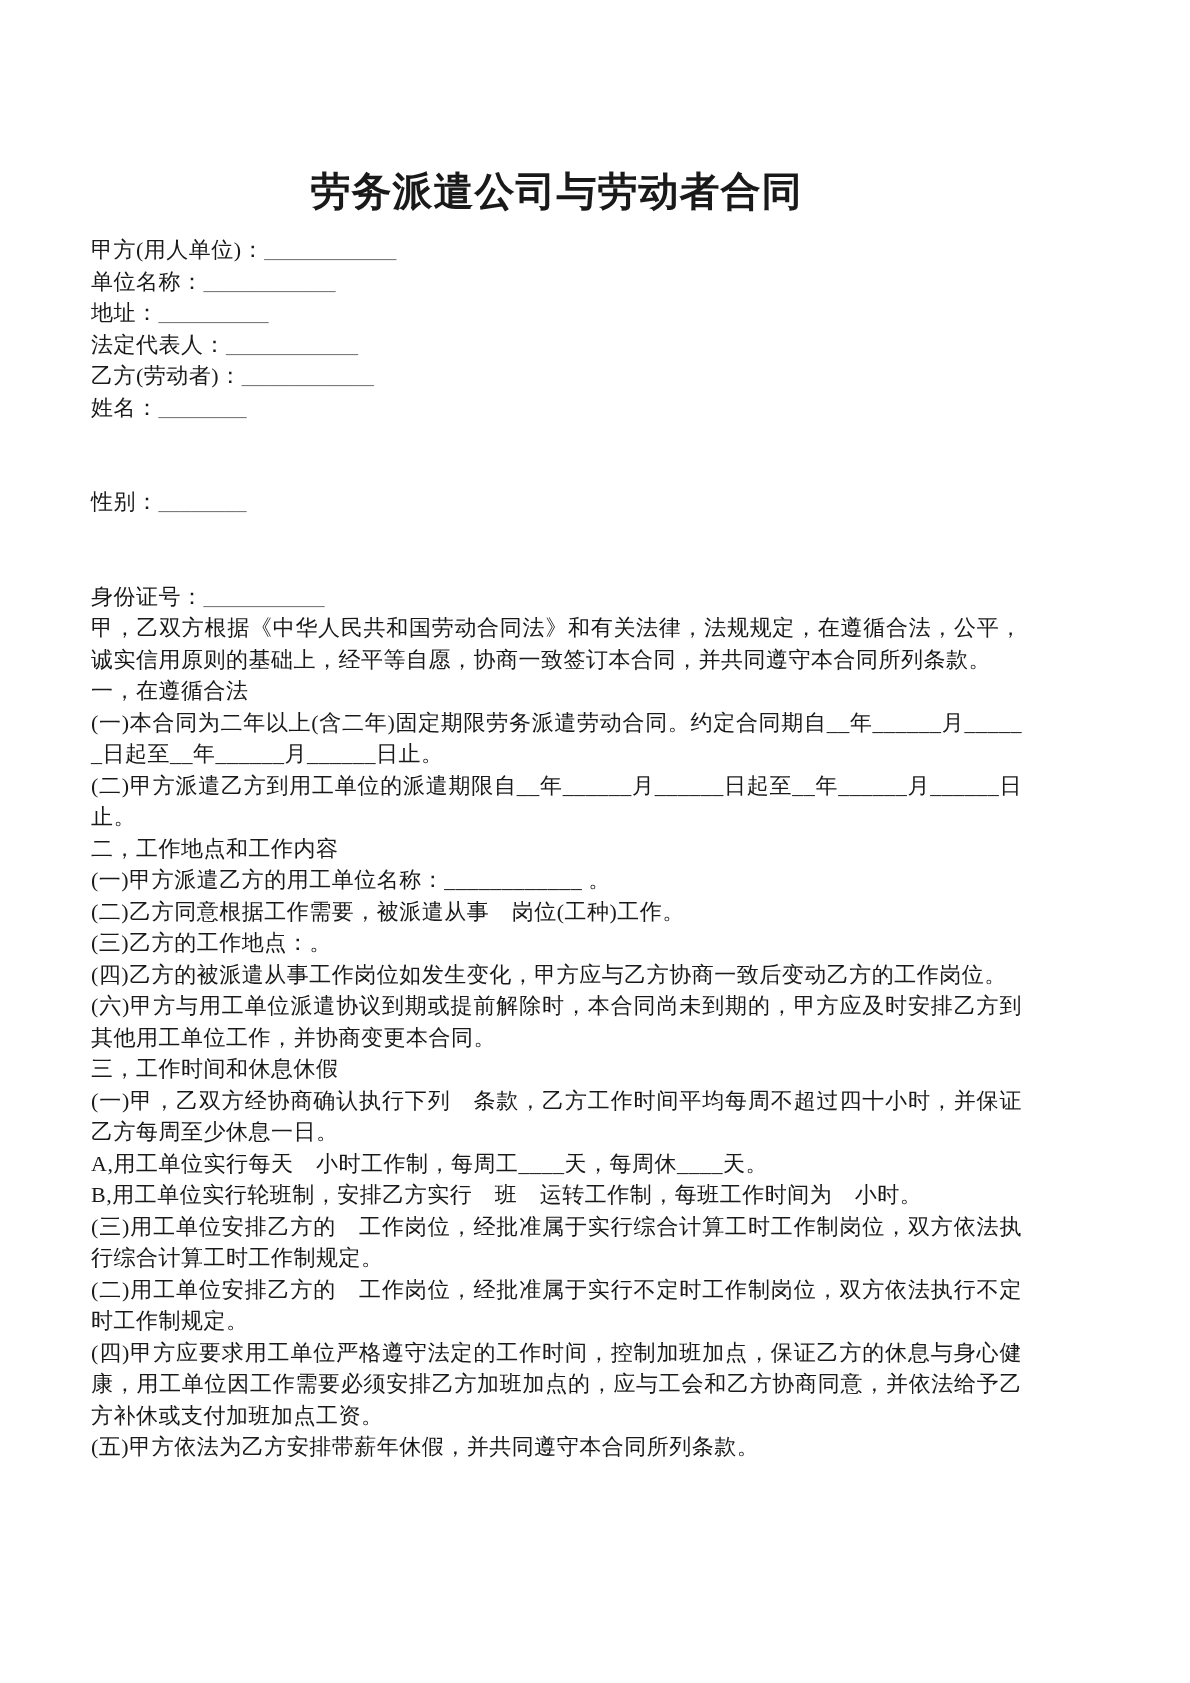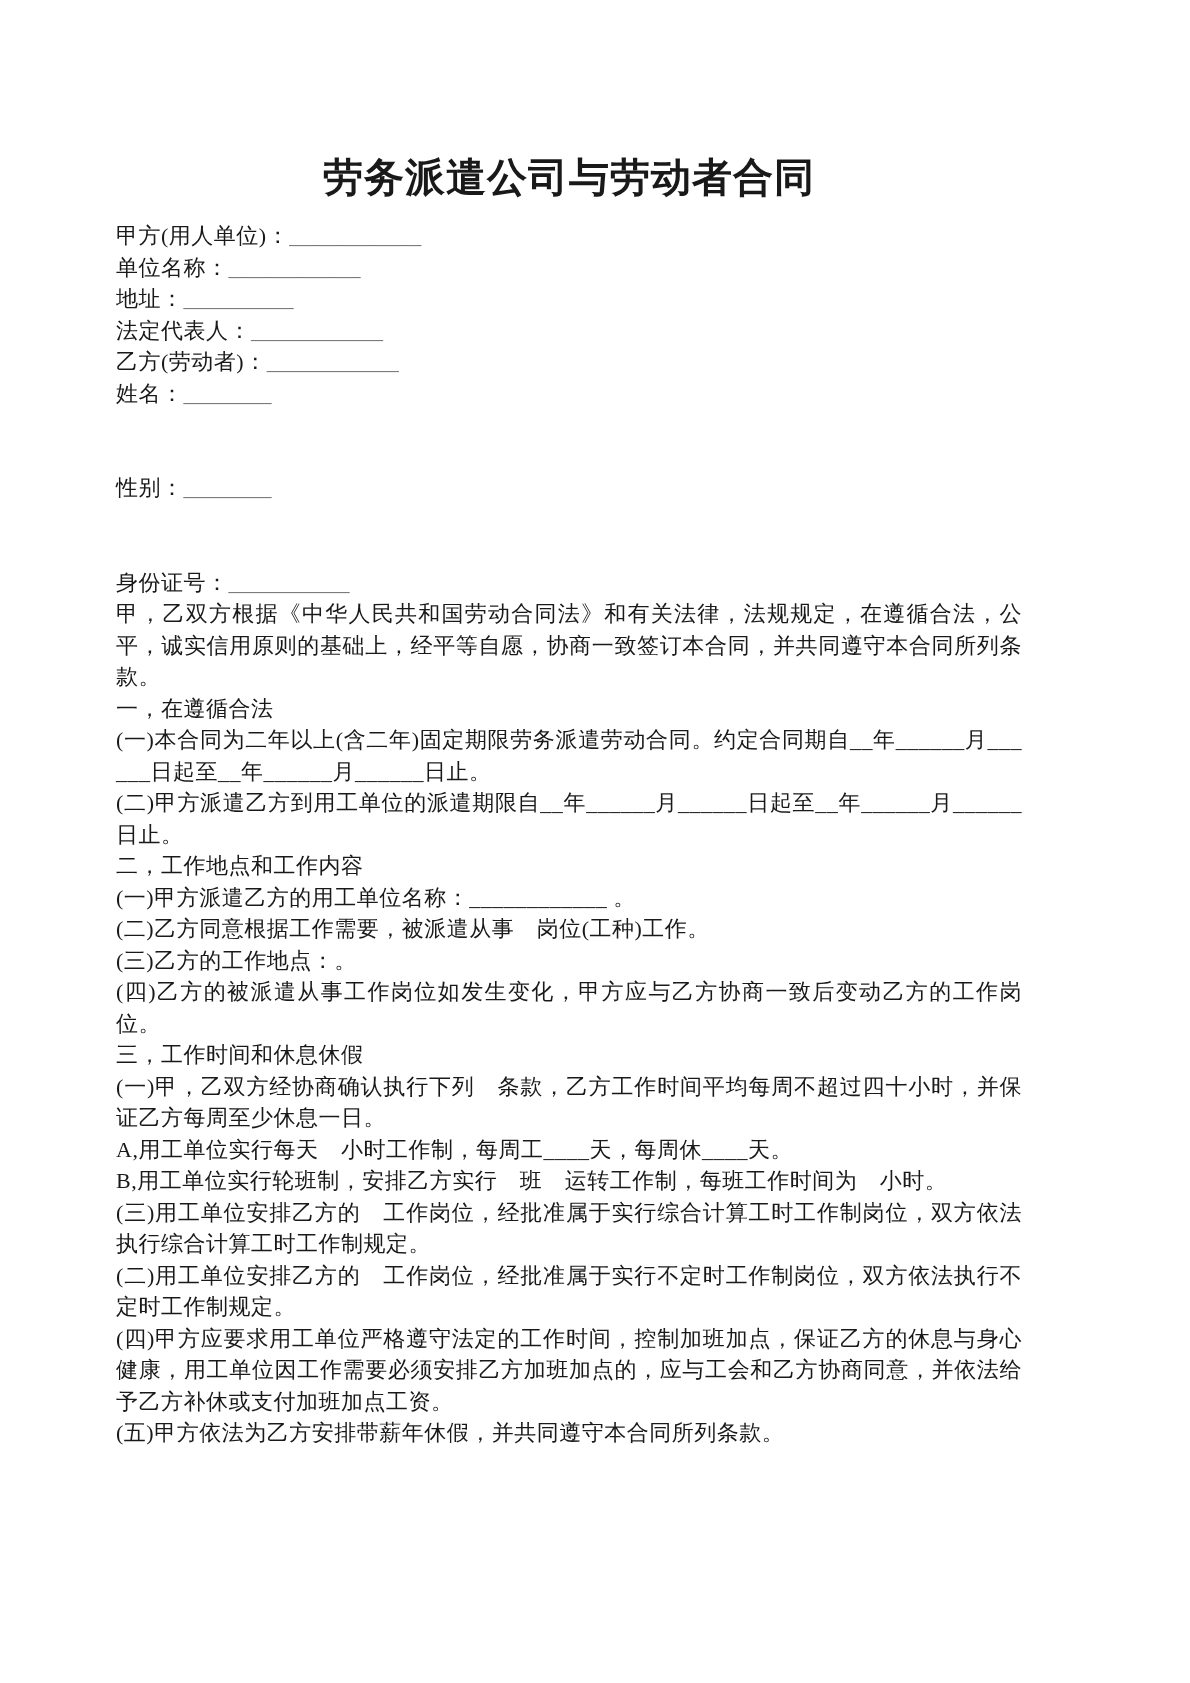--- a/index.html
+++ b/index.html
@@ -1,23 +1,23 @@
 <!DOCTYPE html>
 <html lang="zh"><head>
 <meta charset="utf-8">
 <style>
   html, body { margin: 0; padding: 0; background: #ffffff; }
   .page {
     position: relative;
     width: 1190px;
     height: 1518px;
-    margin: 0 auto;
+    margin: 14px auto;
     background: #ffffff;
     box-sizing: border-box;
-    padding: 150px 168px 0 116px;
+    padding: 150px 168px 0 91px;
     overflow: hidden;
     font-family: "Liberation Serif", "DejaVu Serif", serif;
     color: #191919;
   }
   .title {
     margin: 0 0 14px 0;
     font-size: 40px;
     line-height: 56px;
     font-weight: 700;
     text-align: center;
@@ -62,20 +62,21 @@
 
   <p class="line">一，在遵循合法</p>
   <p class="line">(一)本合同为二年以上(含二年)固定期限劳务派遣劳动合同。约定合同期自__年______月______日起至__年______月______日止。</p>
   <p class="line">(二)甲方派遣乙方到用工单位的派遣期限自__年______月______日起至__年______月______日止。</p>
 
   <p class="line">二，工作地点和工作内容</p>
   <p class="line">(一)甲方派遣乙方的用工单位名称：____________ 。</p>
   <p class="line">(二)乙方同意根据工作需要，被派遣从事　岗位(工种)工作。</p>
   <p class="line">(三)乙方的工作地点：。</p>
   <p class="line">(四)乙方的被派遣从事工作岗位如发生变化，甲方应与乙方协商一致后变动乙方的工作岗位。</p>
+  <p class="line">(六)甲方与用工单位派遣协议到期或提前解除时，本合同尚未到期的，甲方应及时安排乙方到其他用工单位工作，并协商变更本合同。</p>
 
   <p class="line">三，工作时间和休息休假</p>
   <p class="line">(一)甲，乙双方经协商确认执行下列　条款，乙方工作时间平均每周不超过四十小时，并保证乙方每周至少休息一日。</p>
   <p class="line">A,用工单位实行每天　小时工作制，每周工____天，每周休____天。</p>
   <p class="line">B,用工单位实行轮班制，安排乙方实行　班　运转工作制，每班工作时间为　小时。</p>
   <p class="line">(三)用工单位安排乙方的　工作岗位，经批准属于实行综合计算工时工作制岗位，双方依法执行综合计算工时工作制规定。</p>
   <p class="line">(二)用工单位安排乙方的　工作岗位，经批准属于实行不定时工作制岗位，双方依法执行不定时工作制规定。</p>
   <p class="line">(四)甲方应要求用工单位严格遵守法定的工作时间，控制加班加点，保证乙方的休息与身心健康，用工单位因工作需要必须安排乙方加班加点的，应与工会和乙方协商同意，并依法给予乙方补休或支付加班加点工资。</p>
   <p class="line">(五)甲方依法为乙方安排带薪年休假，并共同遵守本合同所列条款。</p>
 

